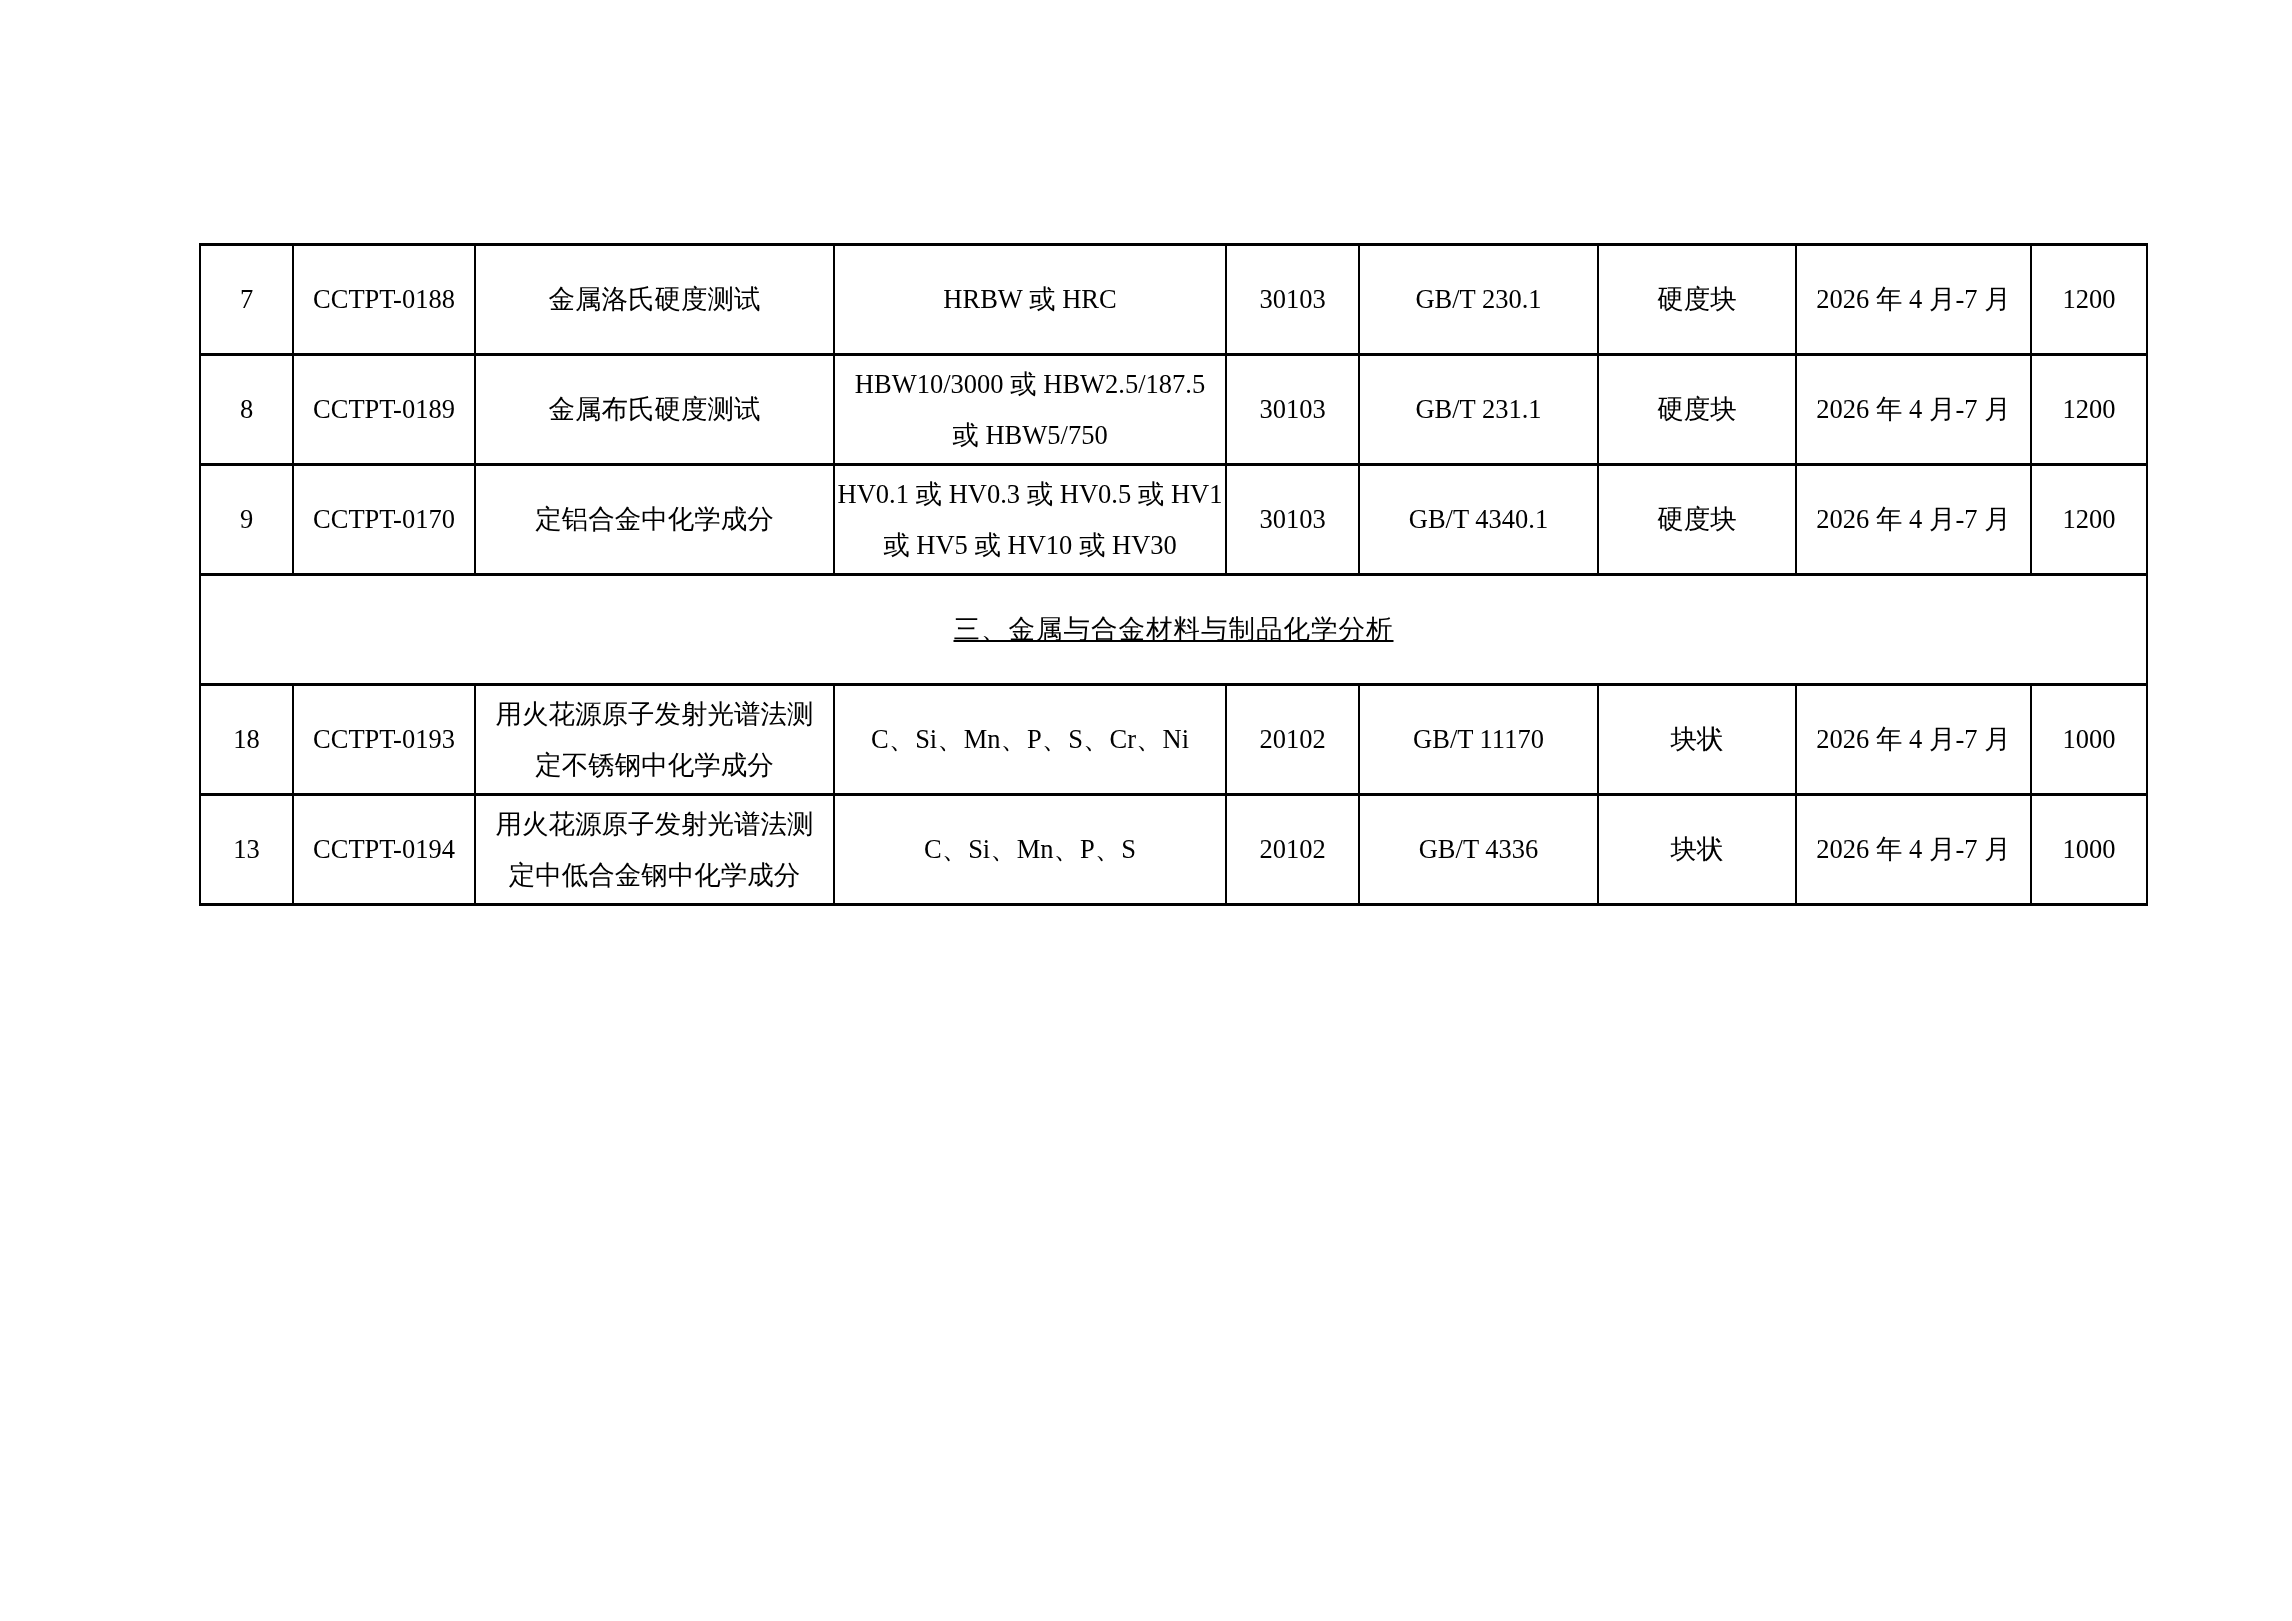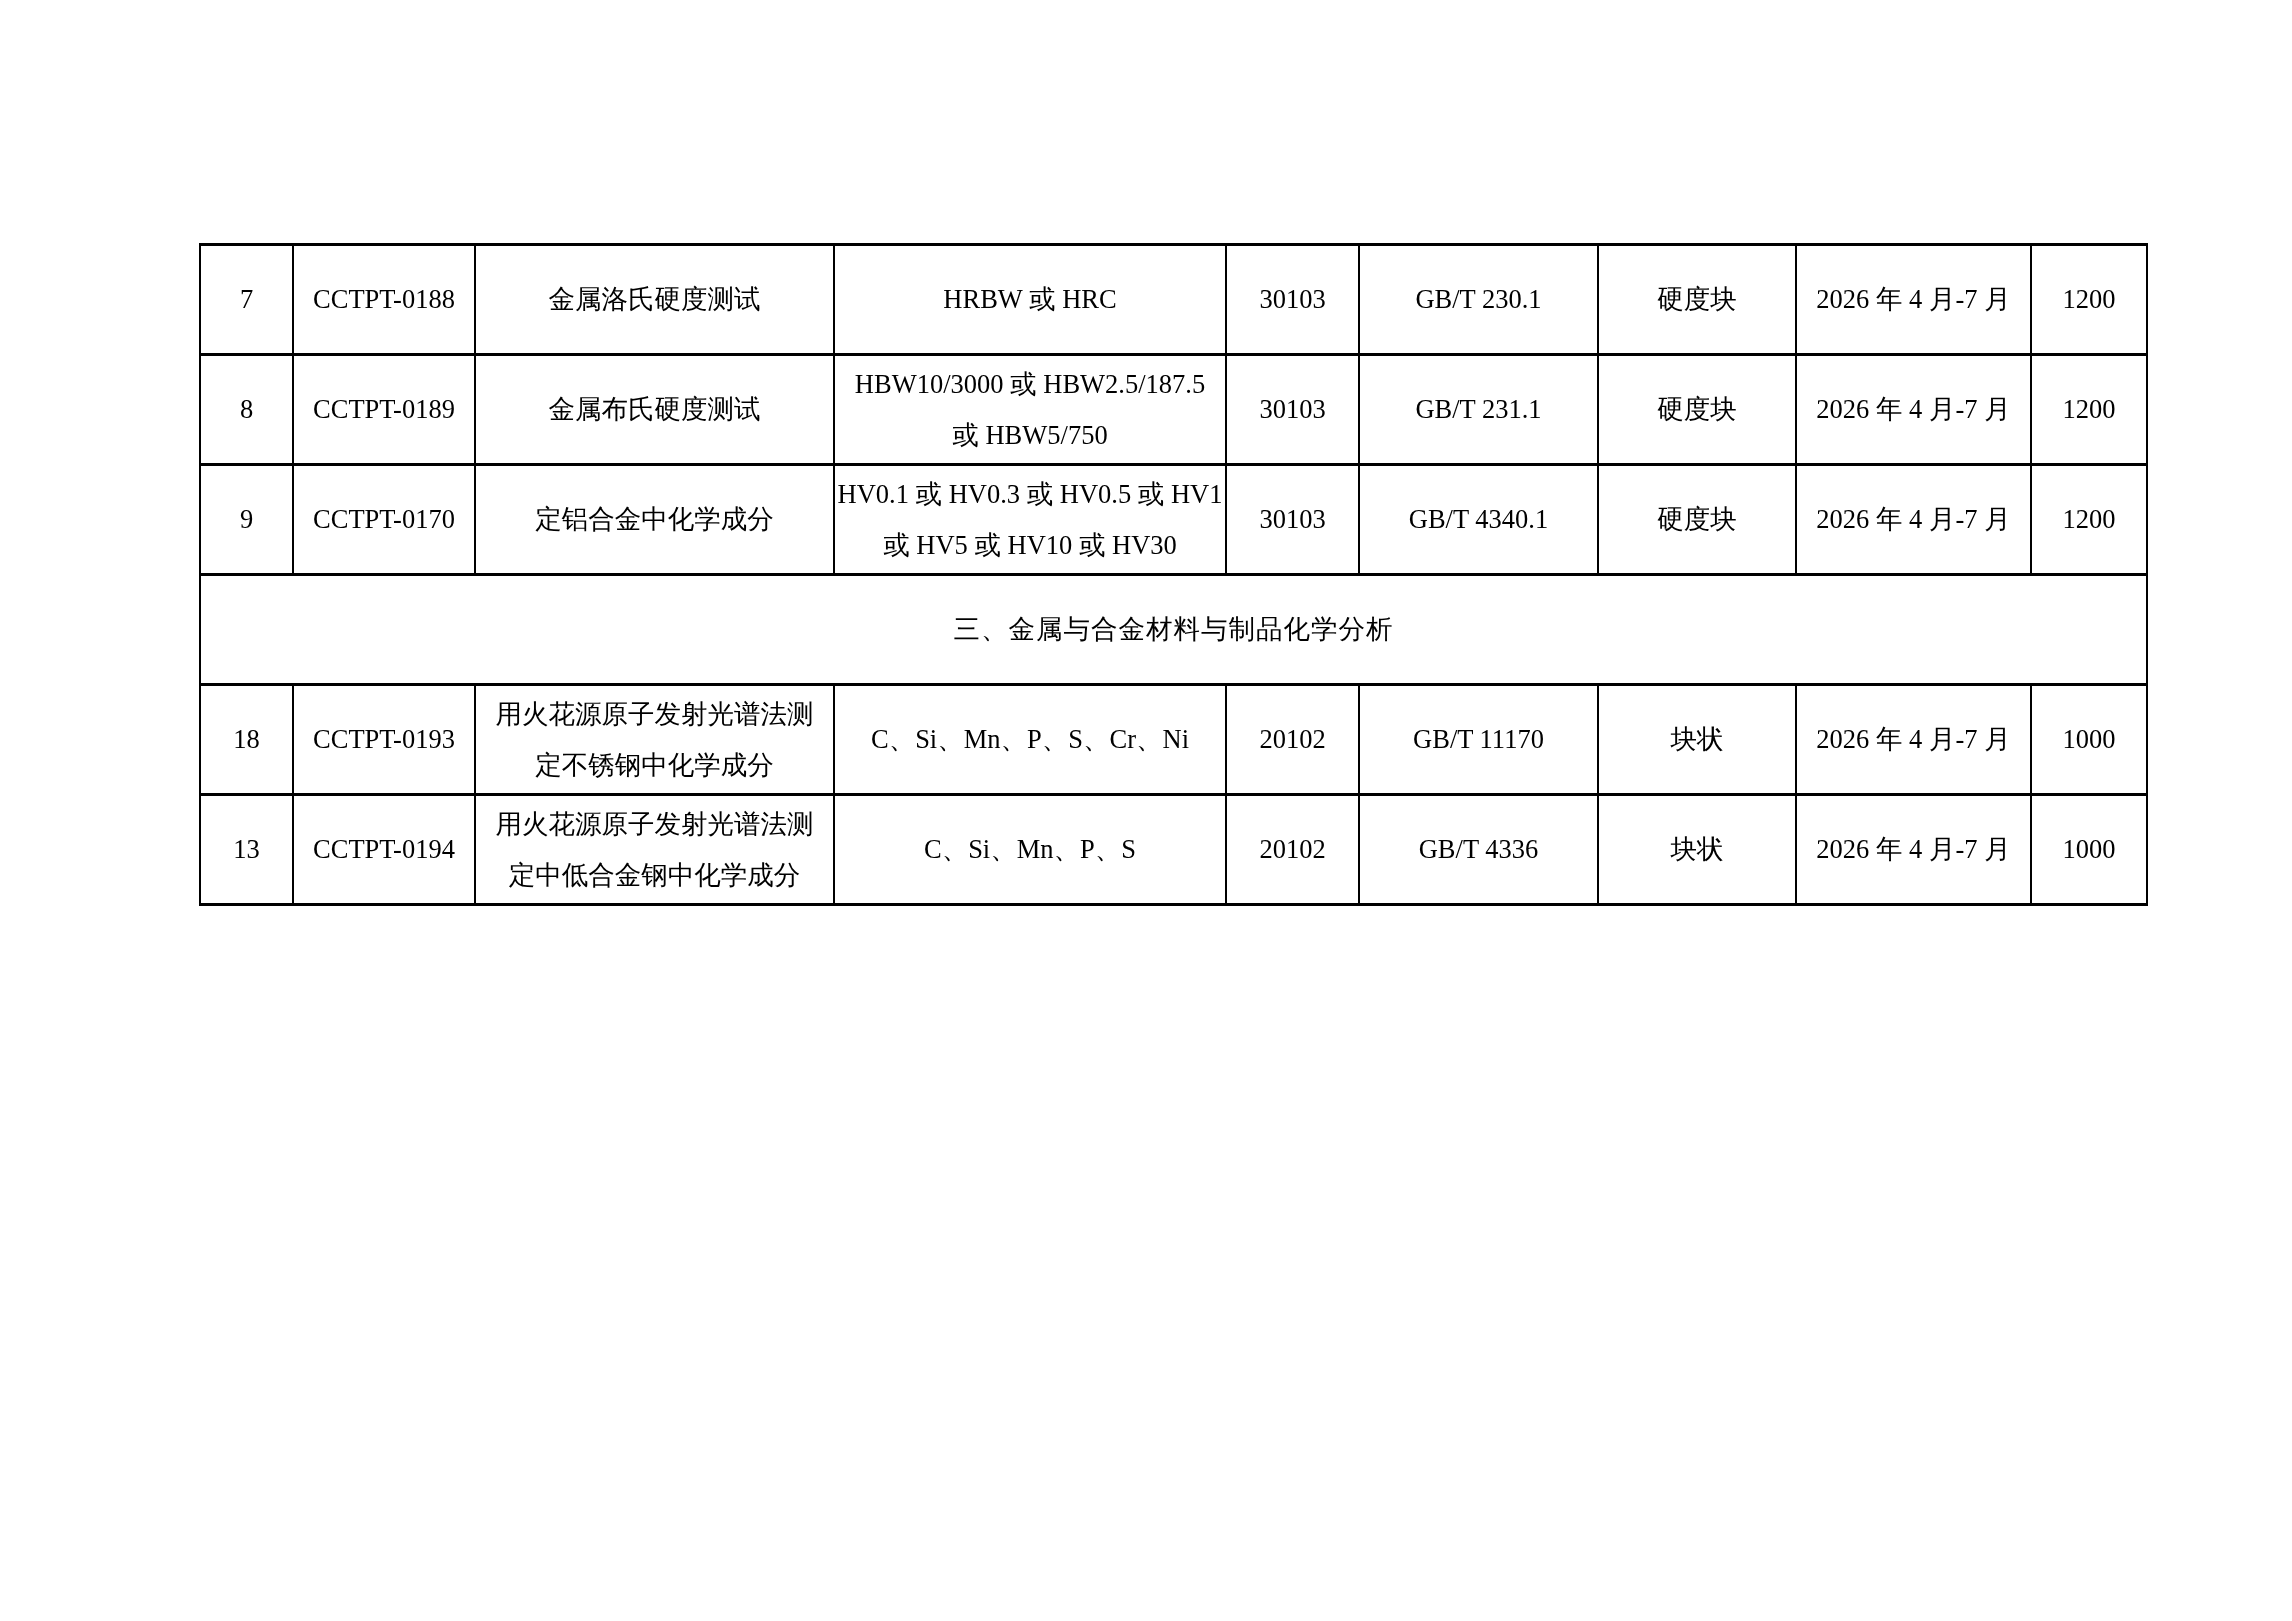--- a/index.html
+++ b/index.html
@@ -30,20 +30,21 @@
     font-size: 26.5px;
     line-height: 51px;
     padding: 0 2px;
     white-space: pre-line;
     overflow: hidden;
   }
   table.price-table tr { height: 110px; }
   td.section-cell {
     font-size: 27.4px;
     letter-spacing: 1px;
+    text-decoration: underline;
   }
 </style>
 </head>
 <body>
 
 <div class="page">
   <table class="price-table">
     <colgroup>
       <col style="width:93px">
         <col style="width:182px">

